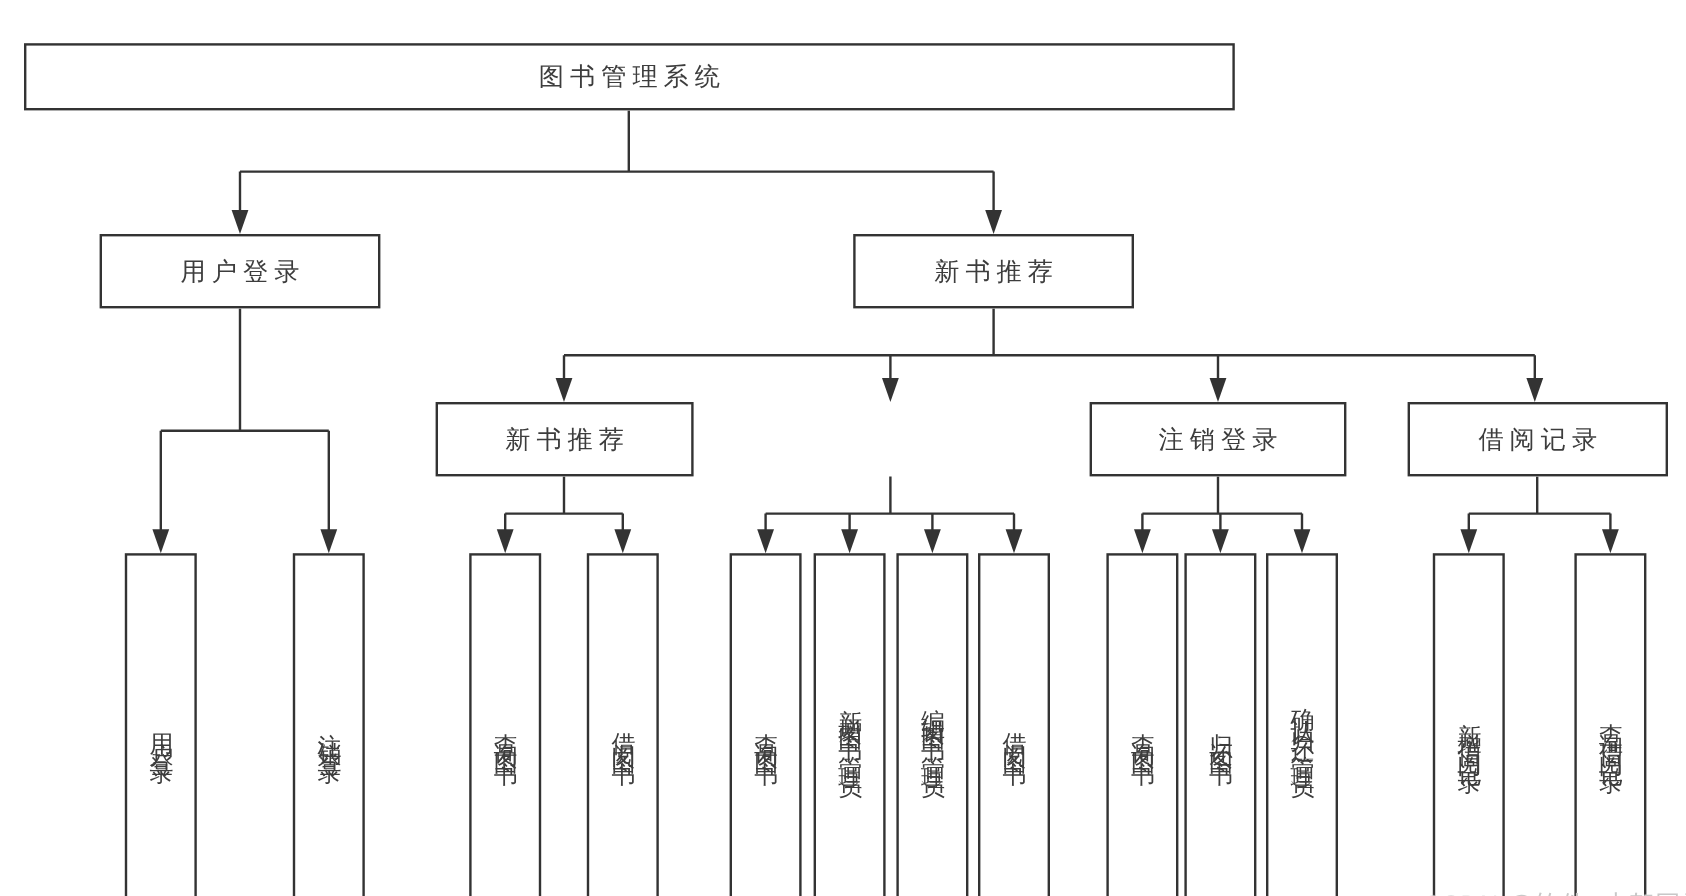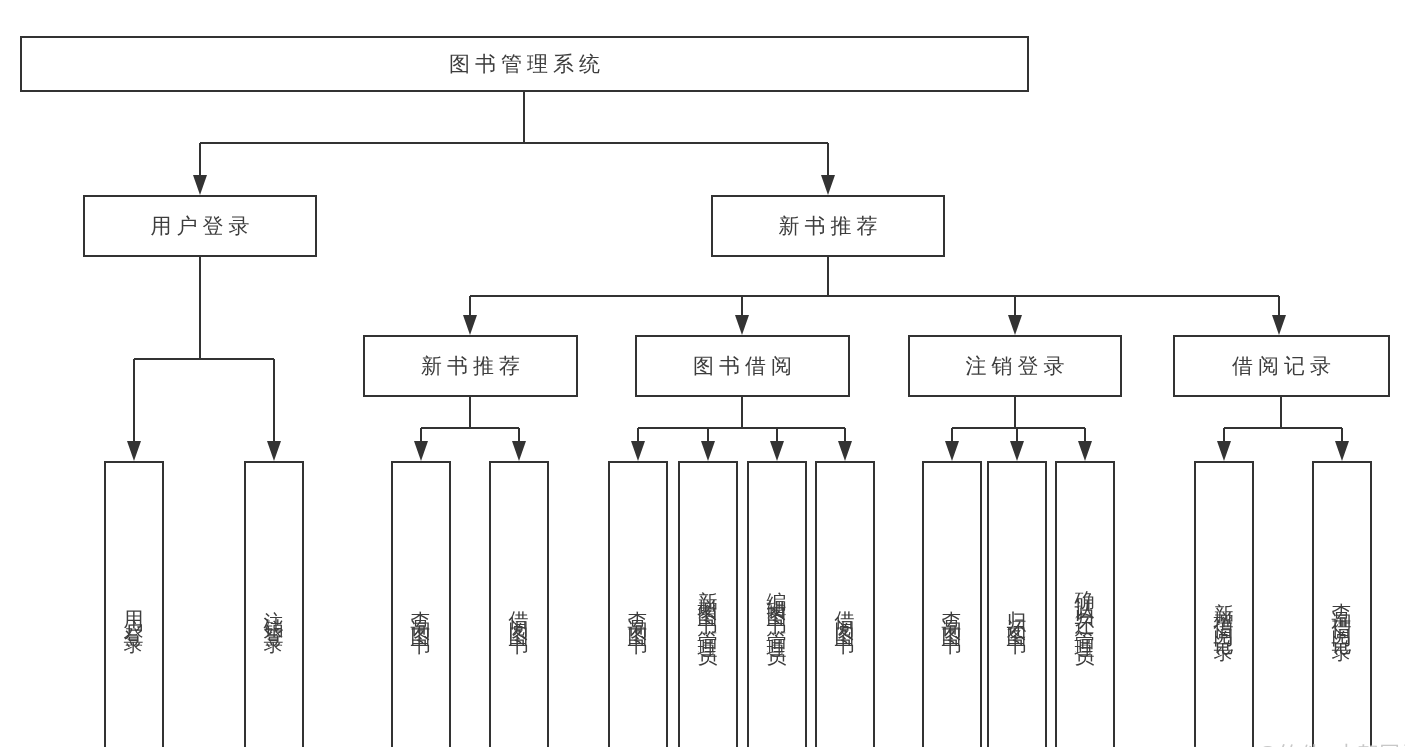--- a/index.html
+++ b/index.html
@@ -145,23 +145,20 @@
   <div class="node" id="n-user-login">
     <span class="hlabel">用户登录</span>
   </div>
   <div class="node" id="n-book-mgmt">
     <span class="hlabel">新书推荐</span>
   </div>
 
   <div class="node" id="n-new-book">
     <span class="hlabel">新书推荐</span>
   </div>
-  <div class="node" id="n-book-borrow">
-    <span class="hlabel">图书借阅</span>
-  </div>
   <div class="node" id="n-current-borrow">
     <span class="hlabel">注销登录</span>
   </div>
   <div class="node" id="n-borrow-record">
     <span class="hlabel">借阅记录</span>
   </div>
 
   <div class="node leaf" id="l-login">
     <span class="vlabel">用户登录</span>
   </div>

